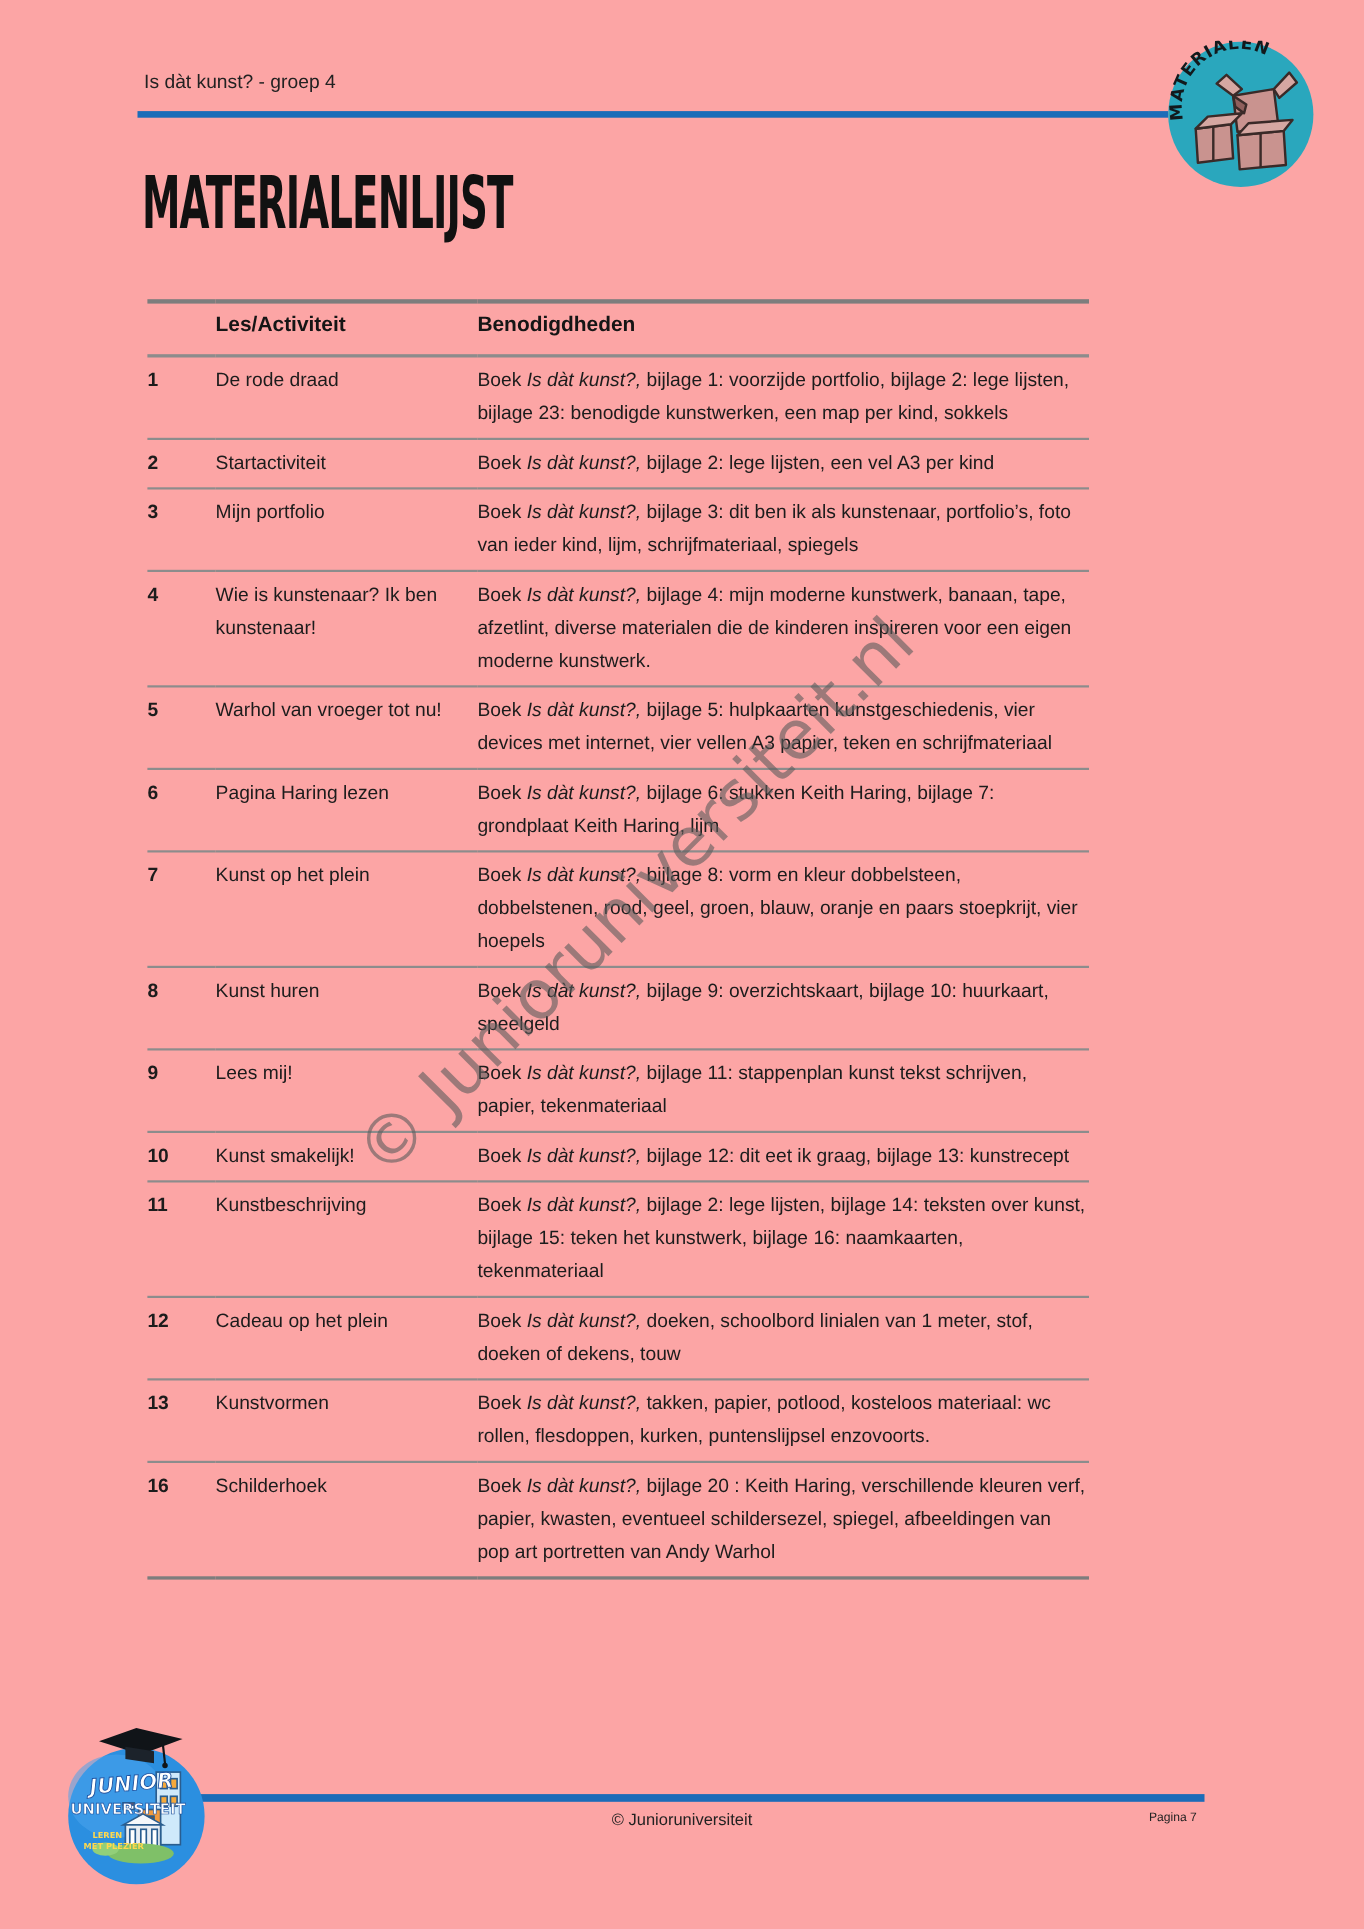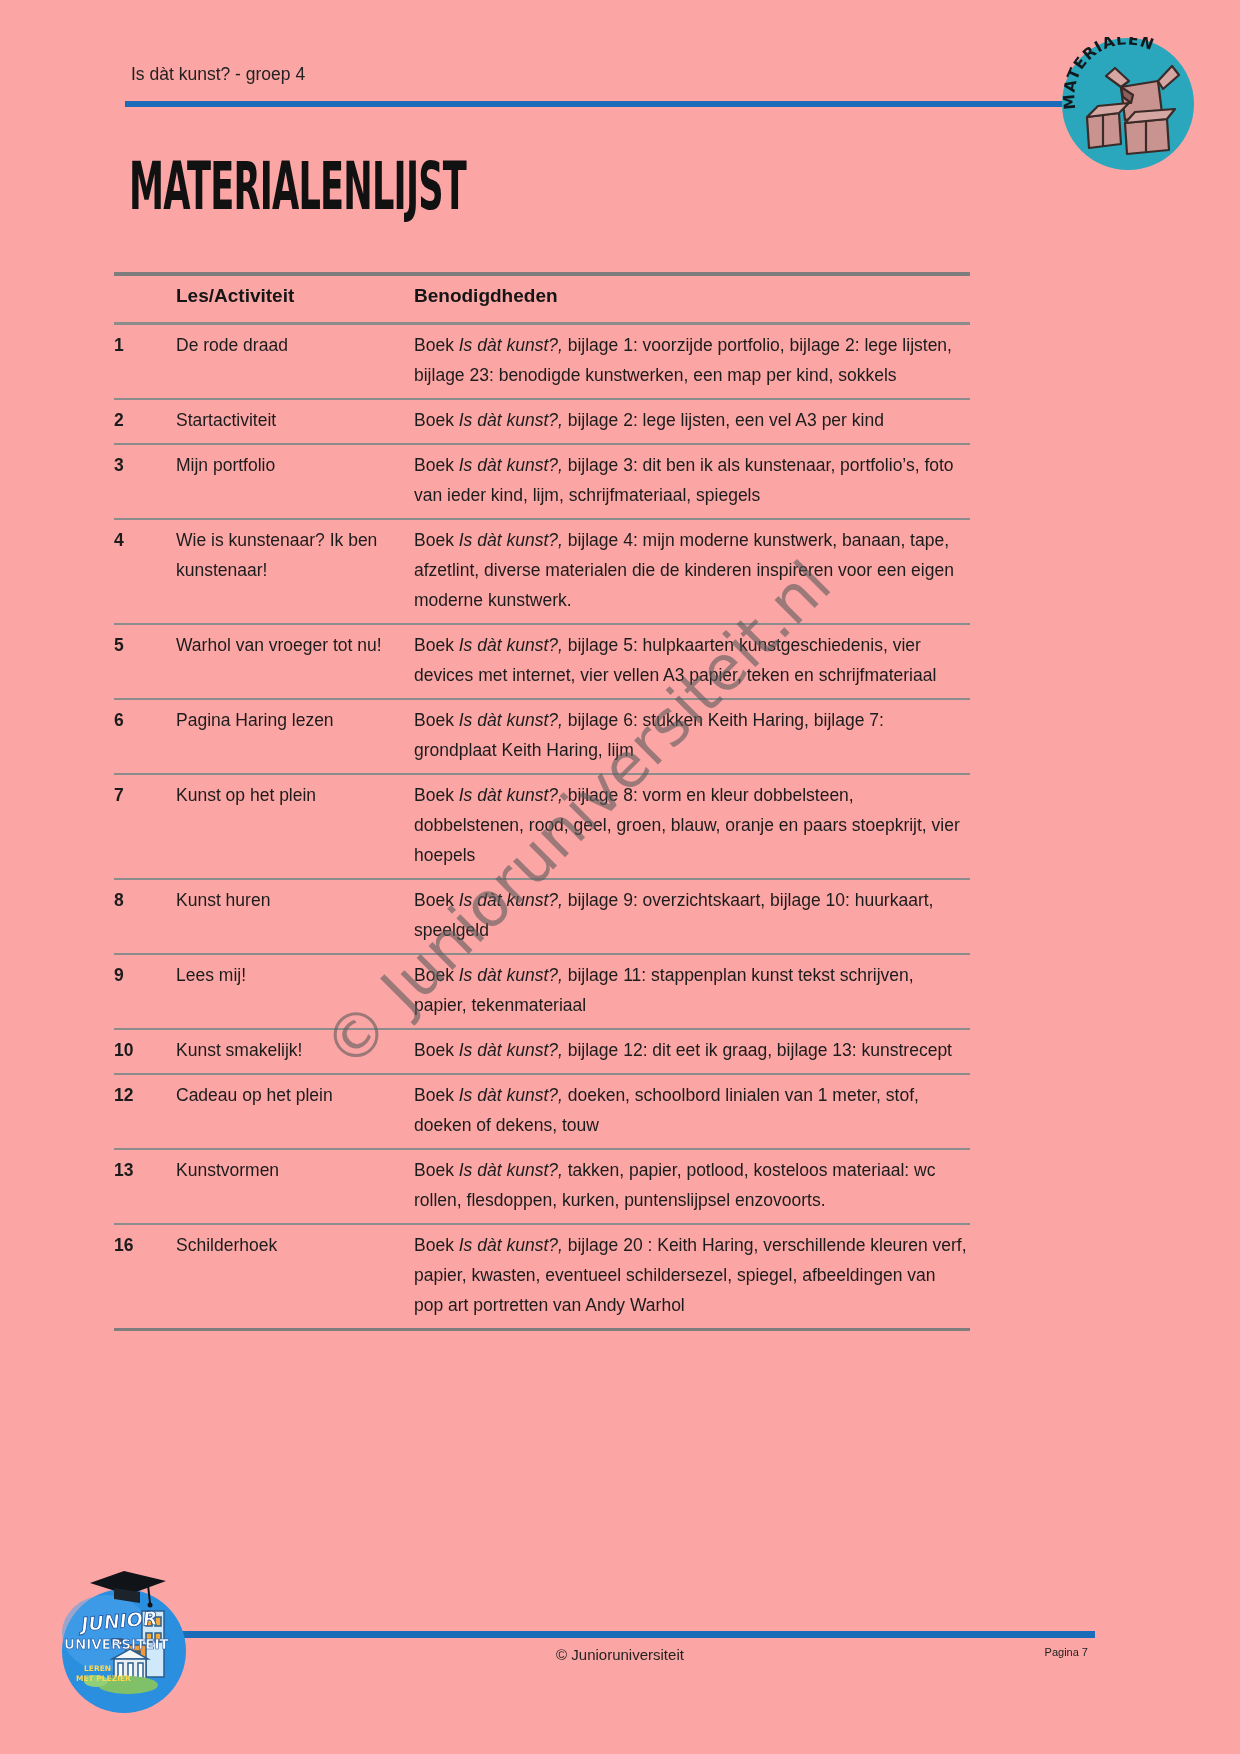--- a/index.html
+++ b/index.html
@@ -10,21 +10,21 @@
   .header-title{position:absolute;left:131px;top:64px;font-size:17.5px;color:#222;}
   .header-rule{position:absolute;left:125px;top:101px;width:937px;height:6px;background:#1b6cb8;}
   .badge-materials{position:absolute;left:1061px;top:37px;width:134px;height:134px;}
 
   
   .doc-title{position:absolute;left:129px;top:147px;font-size:44px;font-weight:800;
              letter-spacing:-1px;color:#111;transform:scale(0.8,1.5);transform-origin:0 0;
              font-family:"DejaVu Sans",sans-serif;white-space:nowrap;}
 
   
-  .table-wrap{position:absolute;left:114px;top:272px;width:856px;}
+  .table-wrap{position:absolute;left:134px;top:272px;width:856px;}
   table.materials{border-collapse:collapse;width:100%;
                   border-top:4px solid #7d7d7d;border-bottom:3px solid #7d7d7d;}
   table.materials th{ text-align:left;font-size:19px;font-weight:bold;color:#151515;
                   padding:9px 0 15px 0;border-bottom:3px solid #8c8c8c;}
   table.materials td{vertical-align:top;font-size:17.5px;line-height:30px;
                   padding:5px 2px 8px 0;color:#1c1c1c;}
   table.materials tbody tr + tr td{border-top:2px solid #8c8c8c;}
   td.c-num{font-weight:bold;}
   em{font-style:italic;}
 
@@ -142,20 +142,25 @@
       <td class="c-act">Lees mij!</td>
       <td class="c-req"><span>Boek </span><em>Is dàt kunst?,</em><span> bijlage 11: stappenplan kunst tekst schrijven, papier, tekenmateriaal</span></td>
     </tr>
 
     <tr>
       <td class="c-num">10</td>
       <td class="c-act">Kunst smakelijk!</td>
       <td class="c-req"><span>Boek </span><em>Is dàt kunst?,</em><span> bijlage 12: dit eet ik graag, bijlage 13: kunstrecept</span></td>
     </tr>
 
+    <tr>
+      <td class="c-num">11</td>
+      <td class="c-act">Kunstbeschrijving</td>
+      <td class="c-req"><span>Boek </span><em>Is dàt kunst?,</em><span> bijlage 2: lege lijsten, bijlage 14: teksten over kunst, bijlage 15: teken het kunstwerk, bijlage 16: naamkaarten, tekenmateriaal</span></td>
+    </tr>
 
     <tr>
       <td class="c-num">12</td>
       <td class="c-act">Cadeau op het plein</td>
       <td class="c-req"><span>Boek </span><em>Is dàt kunst?,</em><span> doeken, schoolbord linialen van 1 meter, stof, doeken of dekens, touw</span></td>
     </tr>
 
     <tr>
       <td class="c-num">13</td>
       <td class="c-act">Kunstvormen</td>

